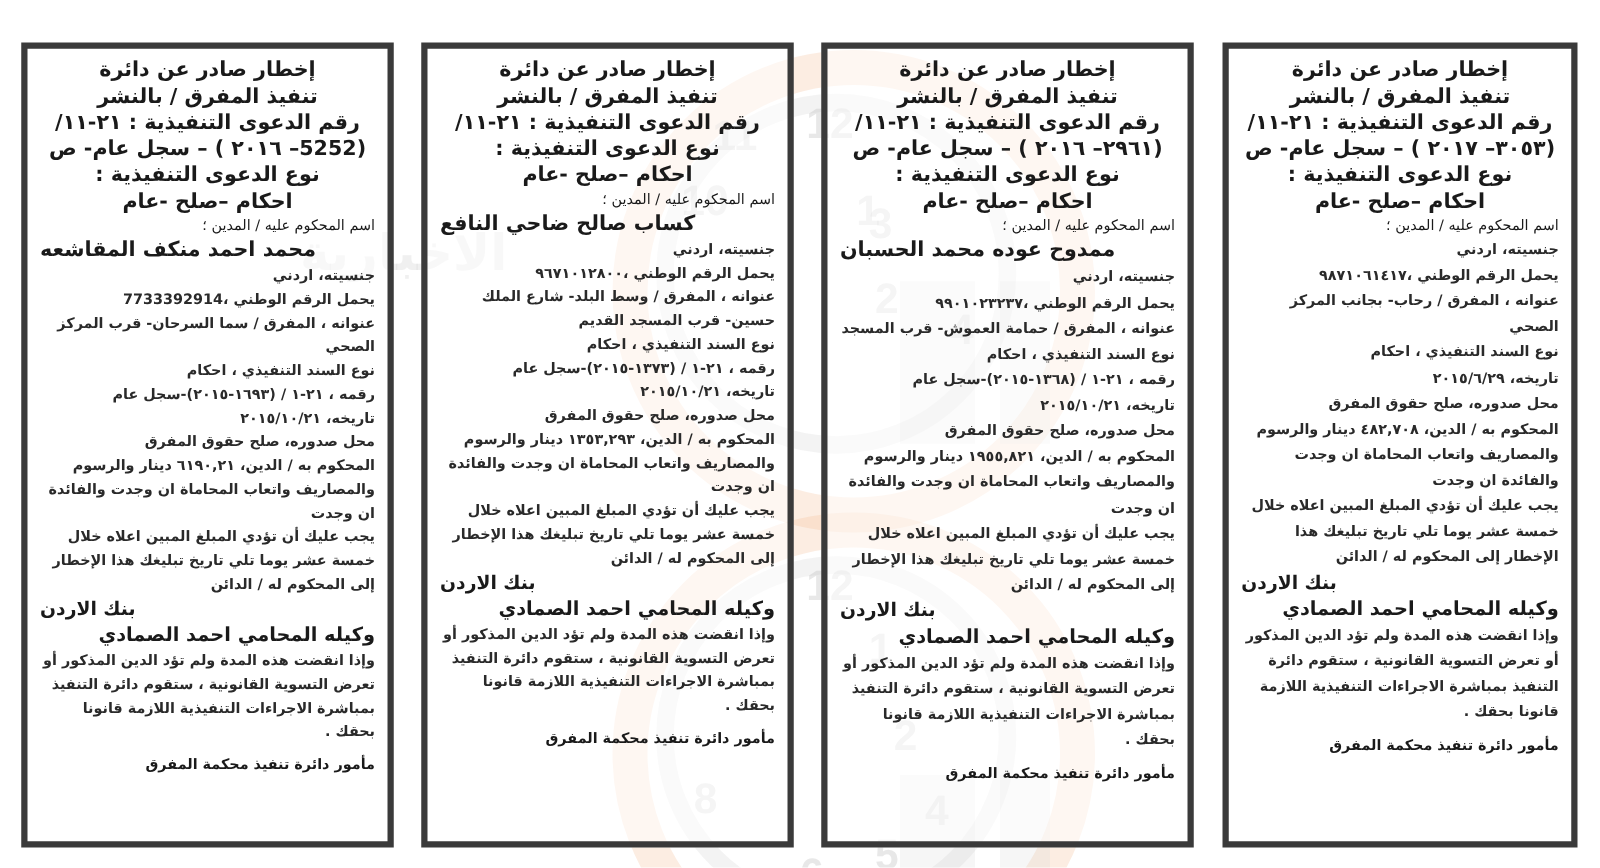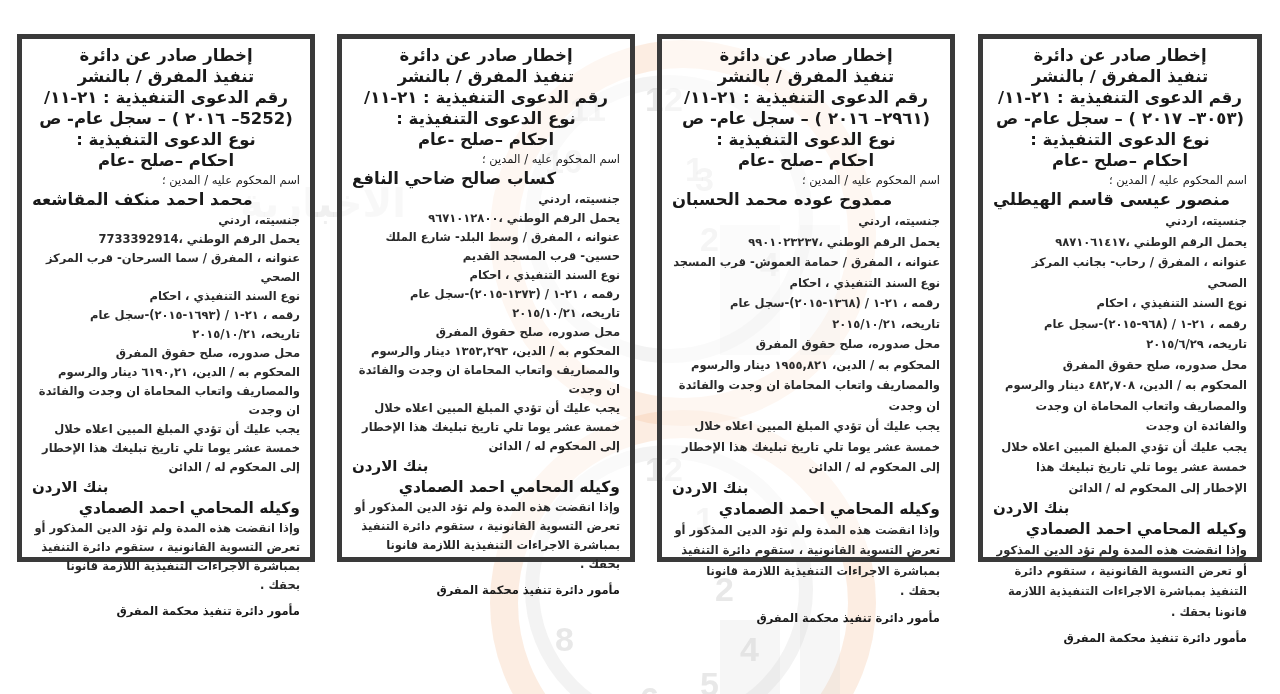--- a/index.html
+++ b/index.html
@@ -57,21 +57,21 @@
       font-family: "DejaVu Sans", sans-serif;
       font-weight: bold;
       font-size: 40px;
       color: rgba(200, 200, 200, 0.28);
       direction: rtl;
     }
 
     .notice {
       position: absolute;
       top: 34px;
-      height: 528px;
+      height: 644px;
       box-sizing: border-box;
       border: 5px solid #3a3a3a;
       background: rgba(255,255,255,0.55);
       padding: 6px 10px 6px 10px;
       direction: rtl;
       text-align: right;
       color: #1a1a1a;
       z-index: 1;
     }
     .notice .hdr {
@@ -155,26 +155,24 @@
   </div>
 
   <div class="notice" id="notice-1">
     <div class="hdr">إخطار صادر عن دائرة</div>
     <div class="hdr">تنفيذ المفرق / بالنشر</div>
     <div class="hdr">رقم الدعوى التنفيذية : ٢١-١١/</div>
     <div class="hdr">(٣٠٥٣– ٢٠١٧ ) – سجل عام- ص</div>
     <div class="hdr">نوع الدعوى التنفيذية :</div>
     <div class="hdr">احكام –صلح -عام</div>
     <div class="label">اسم المحكوم عليه / المدين ؛</div>
-    <div class="name">منصور عيسى قاسم الهيطلي</div>
     <div class="line">جنسيته، اردني</div>
     <div class="line">يحمل الرقم الوطني ،٩٨٧١٠٦١٤١٧</div>
     <div class="line">عنوانه ، المفرق / رحاب- بجانب المركز الصحي</div>
     <div class="line">نوع السند التنفيذي ، احكام</div>
-    <div class="line">رقمه ، ٢١-١ / (٩٦٨-٢٠١٥)-سجل عام</div>
     <div class="line">تاريخه، ٢٠١٥/٦/٢٩</div>
     <div class="line">محل صدوره، صلح حقوق المفرق</div>
     <div class="line">المحكوم به / الدين، ٤٨٢,٧٠٨ دينار والرسوم والمصاريف واتعاب المحاماة ان وجدت والفائدة ان وجدت</div>
     <div class="line">يجب عليك أن تؤدي المبلغ المبين اعلاه خلال خمسة عشر يوما تلي تاريخ تبليغك هذا الإخطار إلى المحكوم له / الدائن</div>
     <div class="creditor">بنك الاردن</div>
     <div class="lawyer">وكيله المحامي احمد الصمادي</div>
     <div class="line">وإذا انقضت هذه المدة ولم تؤد الدين المذكور أو تعرض التسوية القانونية ، ستقوم دائرة التنفيذ بمباشرة الاجراءات التنفيذية اللازمة قانونا بحقك .</div>
     <div class="footer">مأمور دائرة تنفيذ محكمة المفرق</div>
   </div>
 

